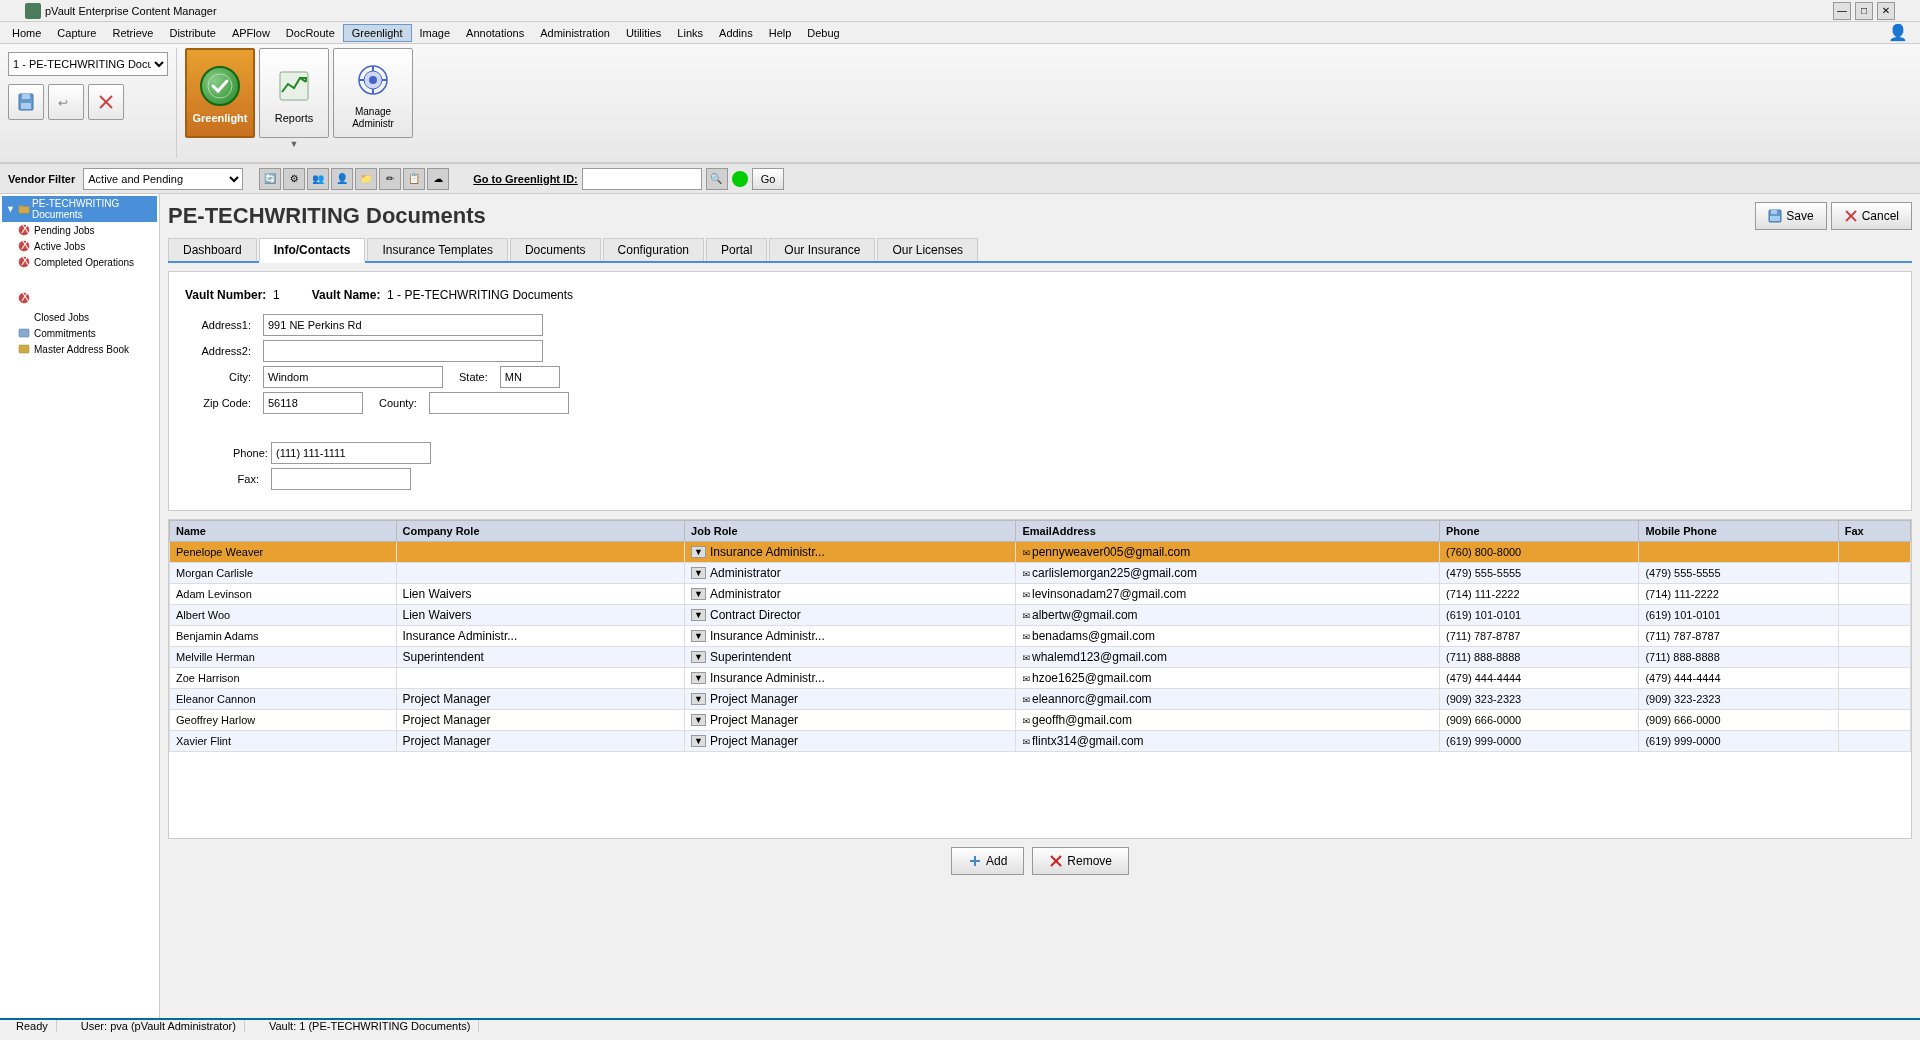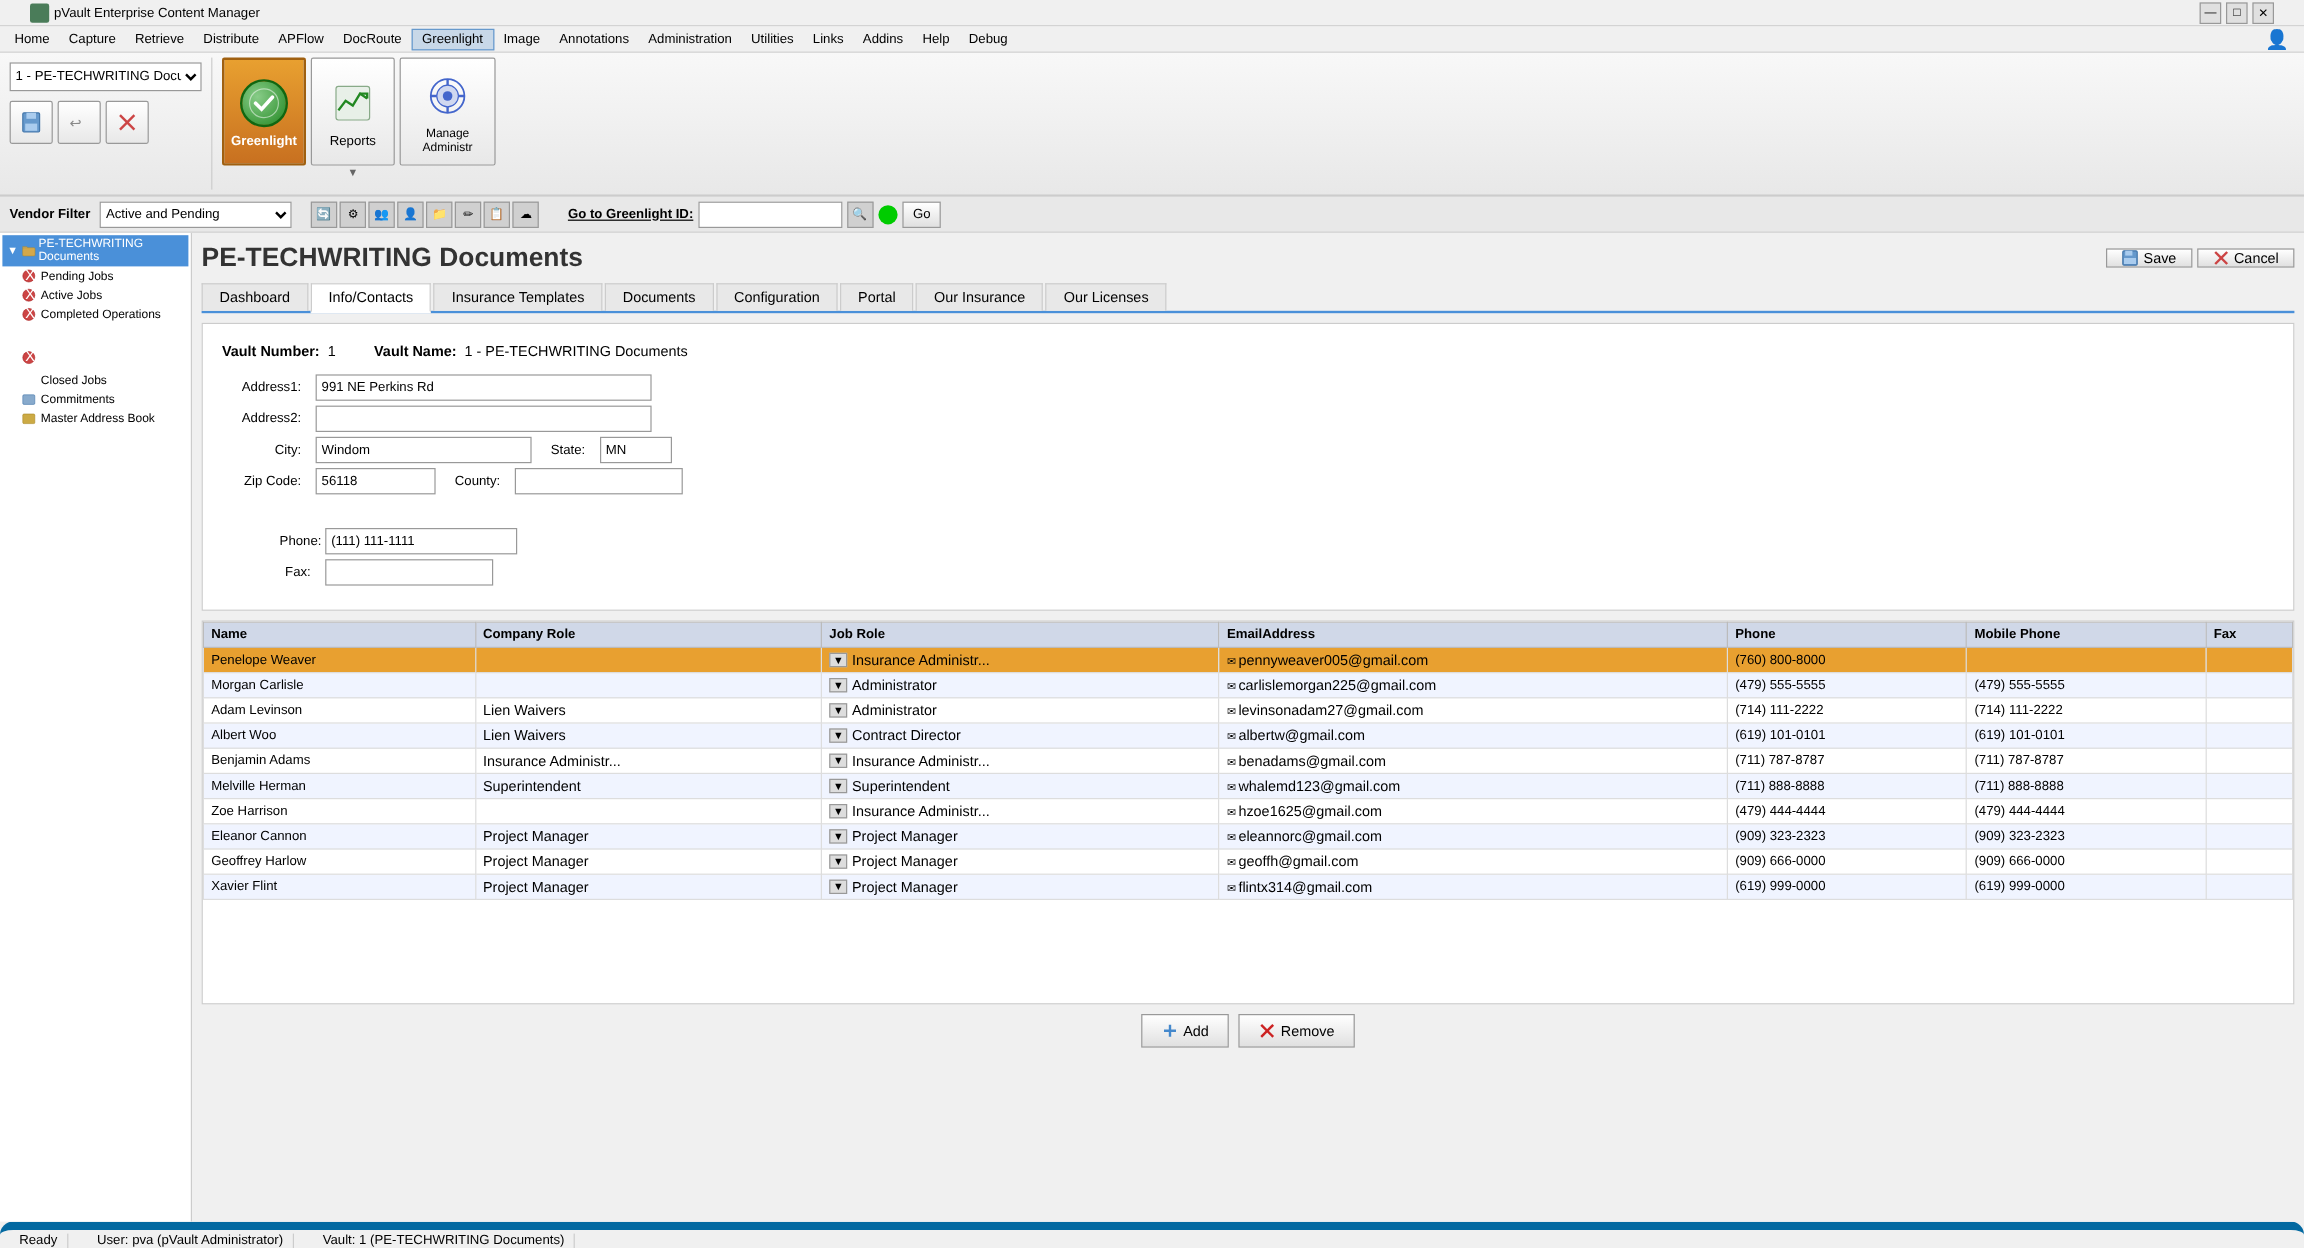--- a/index.html
+++ b/index.html
@@ -46,28 +46,28 @@
     .sidebar-item { display: flex; align-items: center; padding: 2px 4px; cursor: pointer; font-size: 11px; gap: 2px; }
     .sidebar-item.selected { background: #4a90d9; color: white; }
     .expand-icon { width: 10px; height: 10px; flex-shrink: 0; font-size: 9px; }
     .sidebar-indent { padding-left: 16px; }
     
     
     .content-area { flex: 1; background: #f0f0f0; display: flex; flex-direction: column; padding: 8px; overflow: hidden; }
     .content-header { display: flex; align-items: center; justify-content: space-between; margin-bottom: 8px; }
     .content-title { font-size: 22px; font-weight: bold; color: #333; }
     .header-buttons { display: flex; gap: 4px; }
-    .header-btn { height: 16px; padding: 0 12px; font-size: 12px; border: 1px solid #999; background: linear-gradient(to bottom, #fff, #e0e0e0); cursor: pointer; display: flex; align-items: center; gap: 4px; }
+    .header-btn { height: 28px; padding: 0 12px; font-size: 12px; border: 1px solid #999; background: linear-gradient(to bottom, #fff, #e0e0e0); cursor: pointer; display: flex; align-items: center; gap: 4px; }
     .header-btn.save { color: #000; }
     .header-btn.cancel { color: #000; }
     
     
     .tabs { display: flex; border-bottom: 2px solid #4a90d9; margin-bottom: 8px; }
     .tab { padding: 4px 14px; font-size: 11px; cursor: pointer; border: 1px solid #ccc; border-bottom: none; background: #e8e8e8; margin-right: 2px; }
-    .tab.active { background: white; border-bottom: 2px solid white; margin-bottom: -2px; font-weight: normal; }
+    .tab.active { background: white; border-bottom: 2px solid white; margin-bottom: -2px; font-weight: bold; }
     
     
     .form-area { background: white; border: 1px solid #ccc; padding: 16px; margin-bottom: 8px; }
     .vault-info { margin-bottom: 12px; font-size: 11px; display: flex; gap: 32px; }
     .form-label { font-size: 11px; text-align: right; white-space: nowrap; padding-right: 4px; }
     .form-input { height: 22px; border: 1px solid #999; font-size: 11px; padding: 0 4px; width: 100%; }
     .form-row { display: flex; align-items: center; gap: 8px; margin-bottom: 4px; }
     .phone-section { margin-left: 32px; }
     
     
@@ -79,21 +79,21 @@
     .contact-table tr:nth-child(odd) { background: white; }
     .contact-table tr.selected-row { background: #e8a030 !important; }
     .contact-table tr.selected-row td { color: #000; }
     .dropdown-cell { display: flex; align-items: center; gap: 2px; }
     
     
     .bottom-buttons { display: flex; justify-content: center; gap: 8px; padding: 8px 0; }
     .bottom-btn { height: 28px; padding: 0 16px; font-size: 12px; border: 1px solid #999; background: linear-gradient(to bottom, #fff, #e0e0e0); cursor: pointer; display: flex; align-items: center; gap: 4px; }
     
     
-    .status-bar { background: #f0f0f0; height: 22px; display: flex; align-items: flex-end; border-top: 7px solid #0369a1; padding: 0 8px; gap: 16px; border-radius: 11px; }
+    .status-bar { background: #f0f0f0; height: 22px; display: flex; align-items: flex-start; border-top: 2px solid #0369a1; padding: 0 8px; gap: 16px; }
     .status-section { font-size: 11px; padding: 0 8px; border-right: 1px solid #ccc; }
     .icon-greenlight { width: 40px; height: 40px; border-radius: 50%; background: radial-gradient(circle at 35% 35%, #88cc88, #228822); border: 2px solid #116611; display: flex; align-items: center; justify-content: center; }
     
     
     svg { display: block; }
   </style>
 </head>
 <body>
 
 <div class="title-bar">

